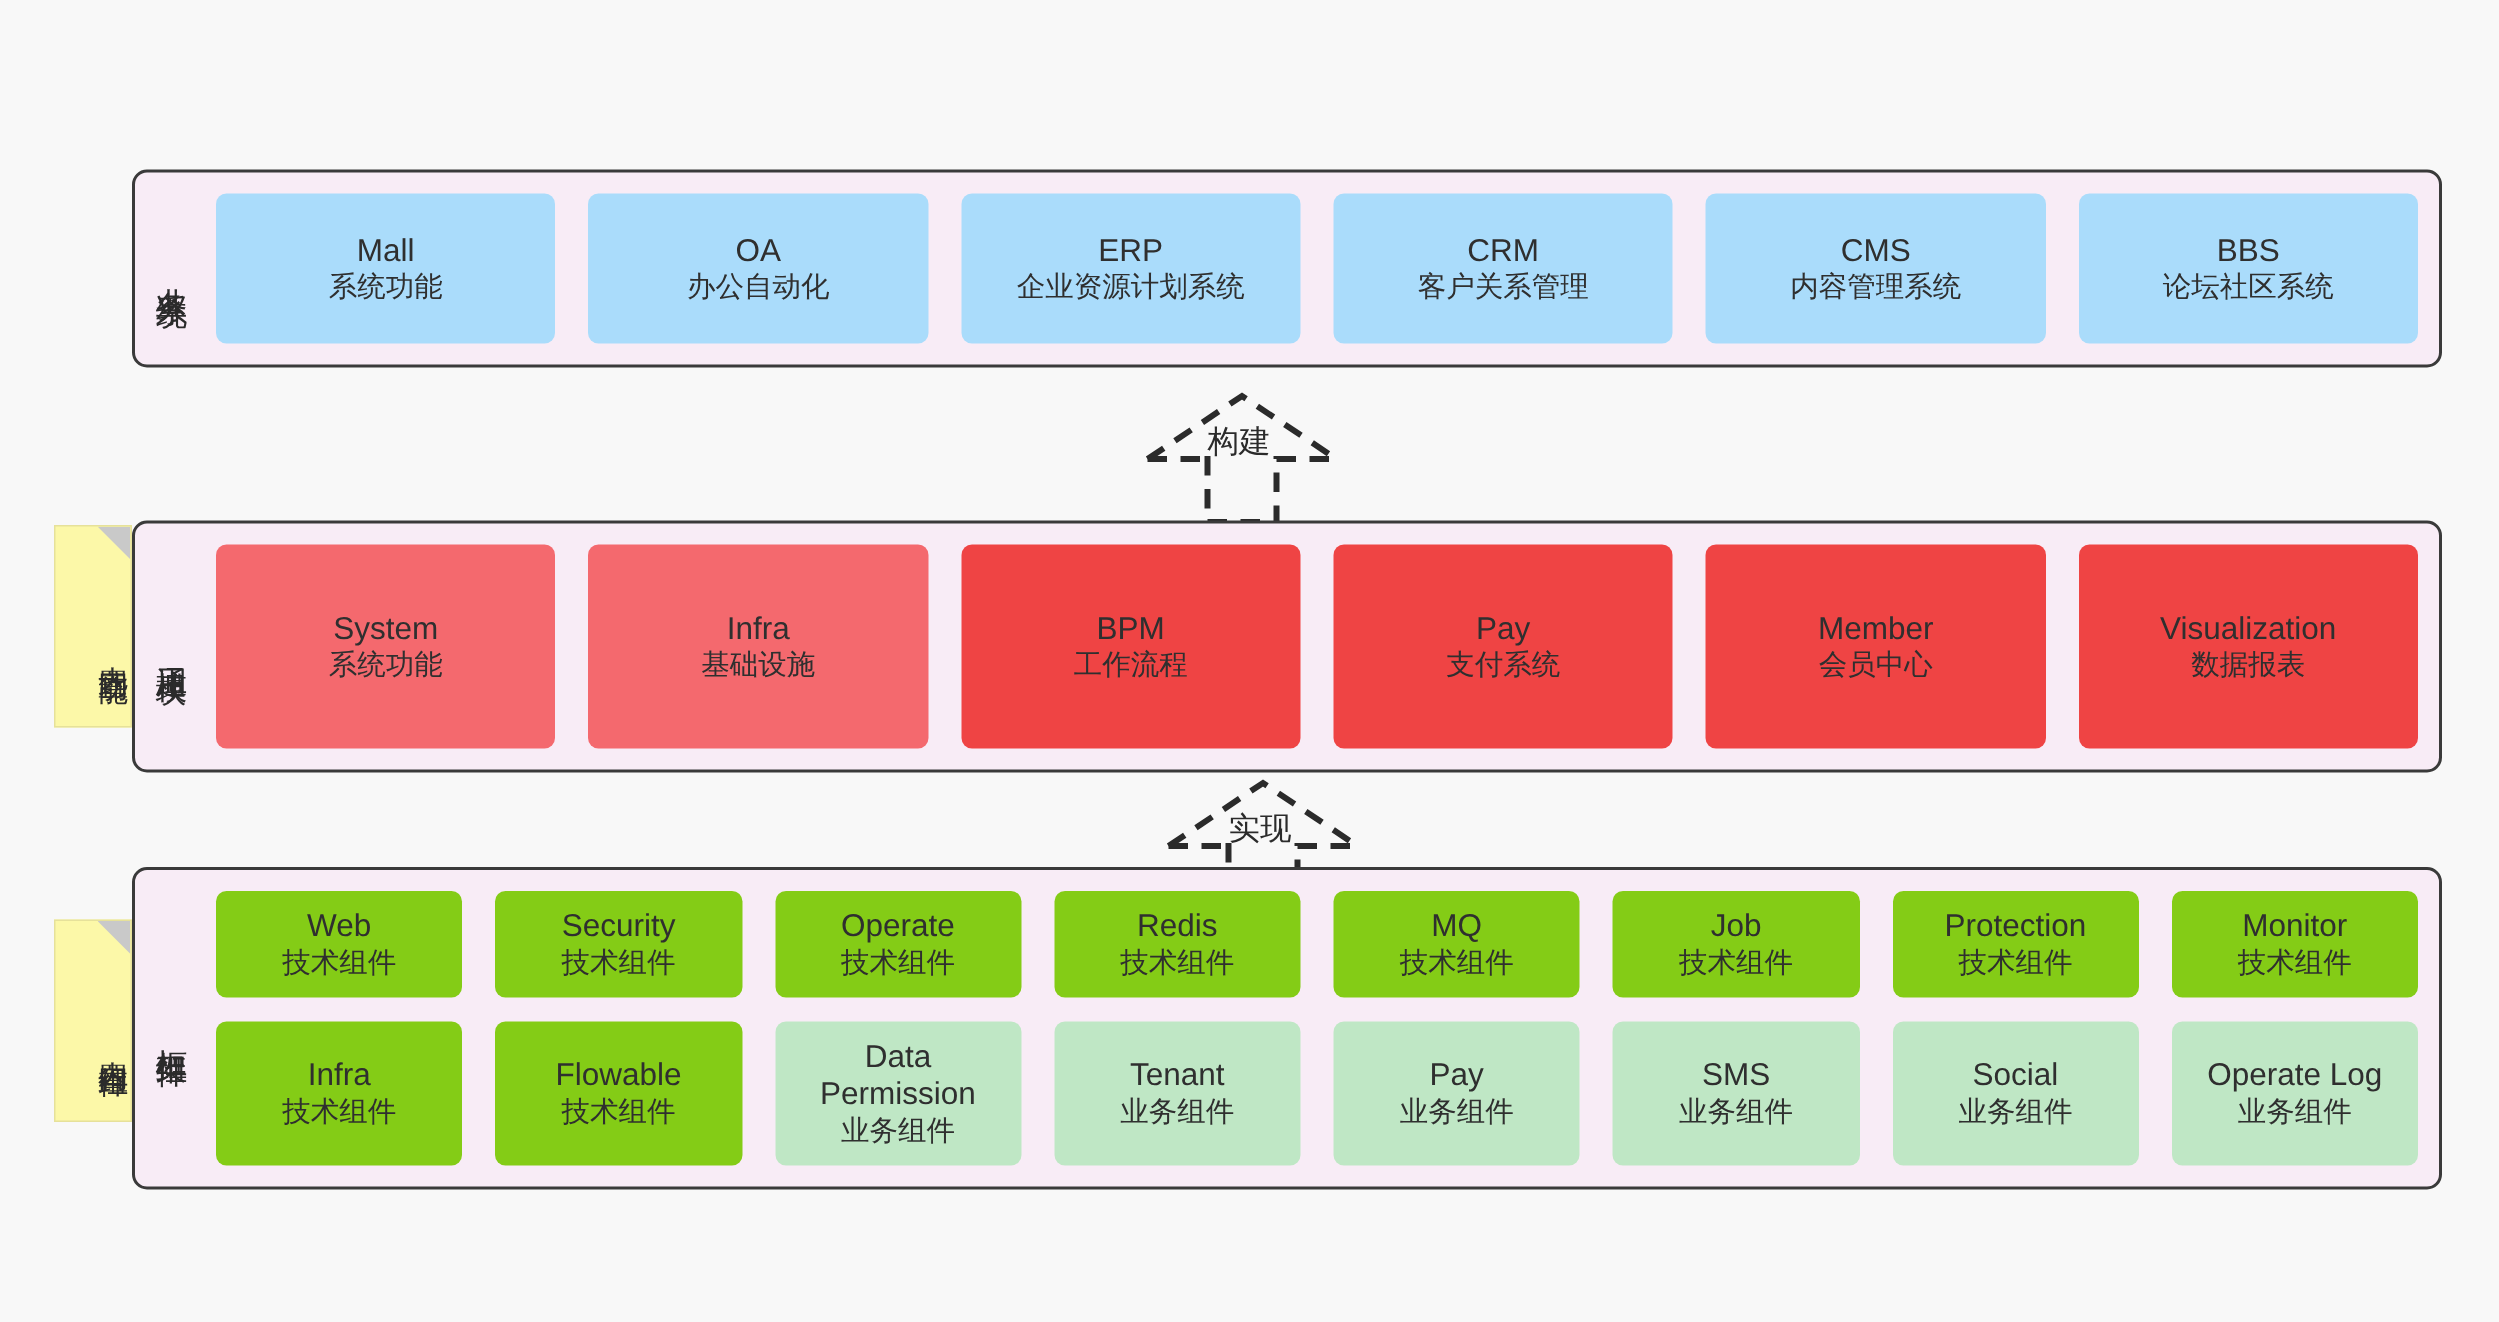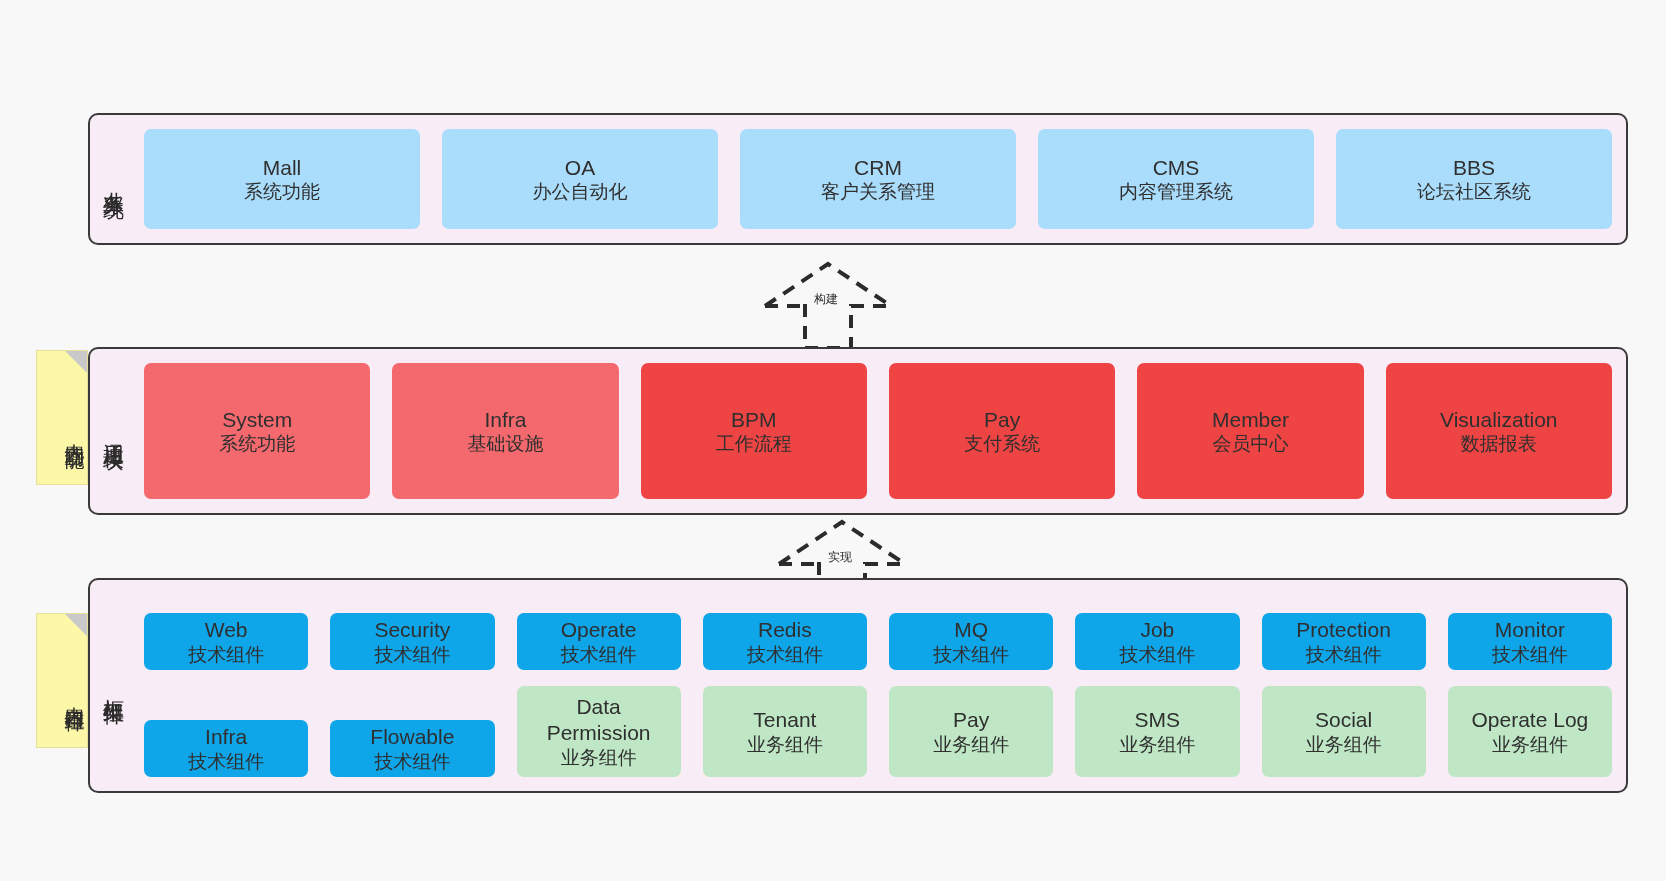--- a/index.html
+++ b/index.html
@@ -37,21 +37,21 @@
     text-orientation: upright;
     letter-spacing: 2px;
     line-height: 1.18;
     padding: 4px 0;
   }
 
   .cards {
     flex: 1 1 auto;
     display: flex;
     flex-direction: column;
-    justify-content: flex-end;
+    justify-content: flex-start;
     gap: 16px;
     padding: 14px 14px 14px 8px;
   }
 
   .card-row {
     display: flex;
     gap: 22px;
     flex: 1 1 auto;
   }
 
@@ -67,21 +67,21 @@
     color: #2f2f2f;
     padding: 4px 6px;
     box-sizing: border-box;
   }
   .card .en { font-size: 21px; }
   .card .cn { font-size: 19px; }
 
   .c-blue       { background: #aadcfb; }
   .c-red        { background: #f4696e; }
   .c-pink       { background: #ef4444; }
-  .c-green      { background: #0ea5e9; margin-top: 34px; }
+  .c-green      { background: #84cc16; }
   .c-lightgreen { background: #bfe7c5; }
 
   
   .note {
     position: absolute;
     box-sizing: border-box;
     background: #fcf8a8;
     border: 1px solid #e6e19a;
   }
   .note .fold {
@@ -114,39 +114,43 @@
   
   .connector {
     position: absolute;
   }
   .connector .conn-label {
     position: absolute;
     left: 0;
     right: 0;
     bottom: 8px;
     text-align: center;
-    font-size: 12px;
+    font-size: 21px;
     color: #2b2b2b;
     background: transparent;
   }
 </style>
 </head>
 <body>
 
 <div class="layer" style="left:88px; top:113px; width:1540px; height:132px;">
   <div class="layer-title">业务系统</div>
   <div class="cards">
     <div class="card-row">
       <div class="card c-blue">
         <span class="en">Mall</span>
         <span class="cn">系统功能</span>
       </div>
       <div class="card c-blue">
         <span class="en">OA</span>
         <span class="cn">办公自动化</span>
+      </div>
+      <div class="card c-blue">
+        <span class="en">ERP</span>
+        <span class="cn">企业资源计划系统</span>
       </div>
       <div class="card c-blue">
         <span class="en">CRM</span>
         <span class="cn">客户关系管理</span>
       </div>
       <div class="card c-blue">
         <span class="en">CMS</span>
         <span class="cn">内容管理系统</span>
       </div>
       <div class="card c-blue">

